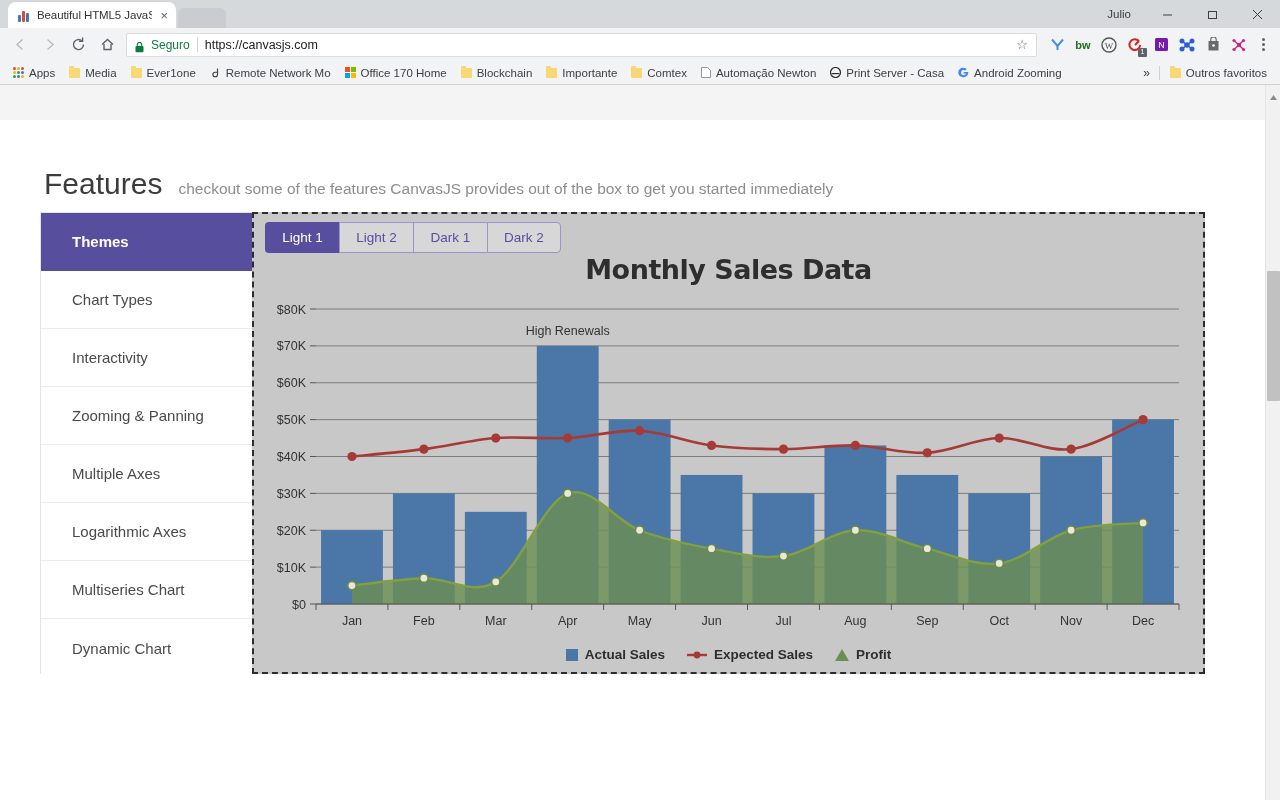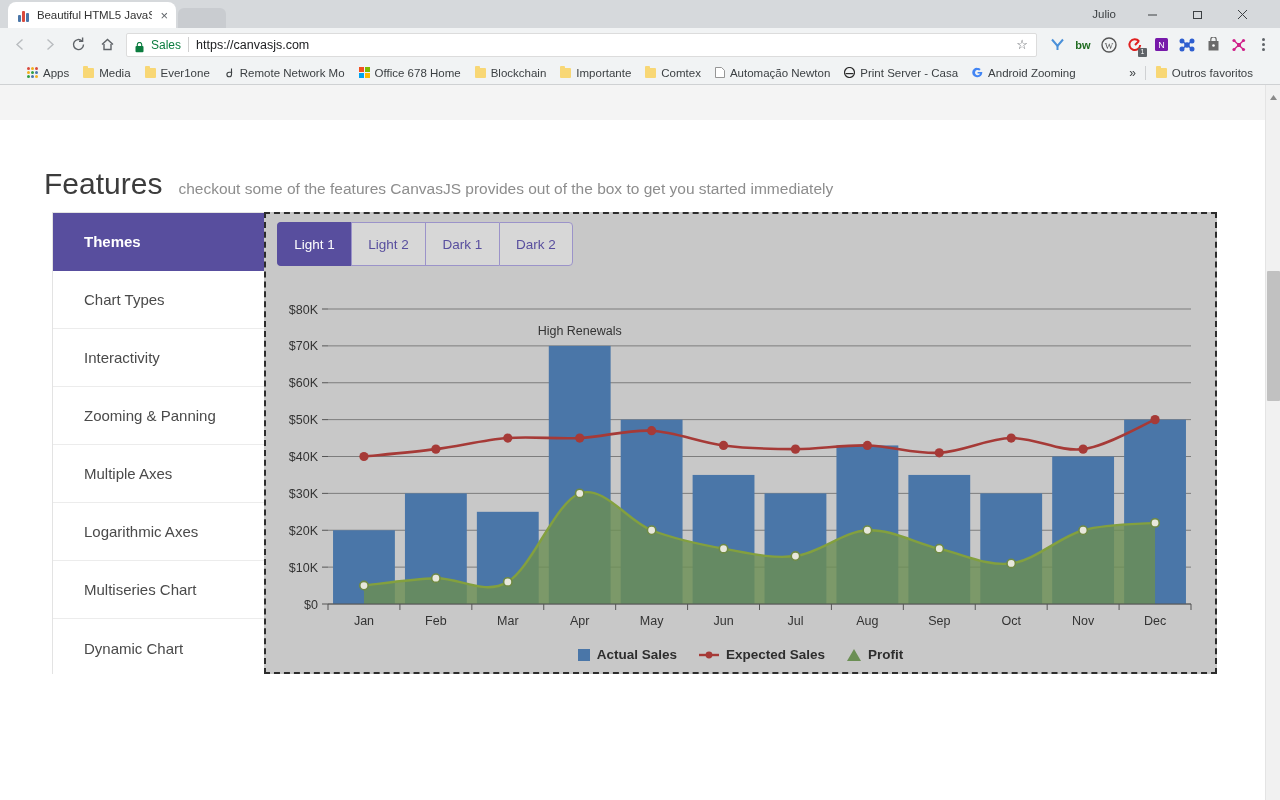--- a/index.html
+++ b/index.html
@@ -23,21 +23,21 @@
   .fav-bar { position:absolute; bottom:0; width:3px; border-radius:1px; }
   .tab-title {
     font-size:11.5px; color:#333; white-space:nowrap; overflow:hidden;
     flex:1 1 auto; letter-spacing:-0.1px;
   }
   .tab-close { font-size:13px; color:#5f6368; line-height:1; padding:0 2px; cursor:default; }
   .tab-ghost {
     margin-left:2px; height:20px; width:48px; background:#c9ccd0;
     border-radius:6px 6px 0 0; align-self:flex-end;
   }
-  .win-zone { position:absolute; right:15px; top:0; height:28px; display:flex; align-items:center; gap:0; }
+  .win-zone { position:absolute; right:0; top:0; height:28px; display:flex; align-items:center; gap:0; }
   .user-name { font-size:11.5px; color:#3c4043; padding:0 14px; }
   .win-btn { width:45px; height:28px; display:flex; align-items:center; justify-content:center; color:#3c4043; }
   .win-btn svg { display:block; }
 
   .toolbar { height:33px; background:#f1f3f4; display:flex; align-items:center; padding:0 6px; gap:1px; }
   .nav-btn { width:28px; height:28px; display:flex; align-items:center; justify-content:center; color:#5f6368; }
   .nav-btn.disabled { color:#b9bcbf; }
   .omnibox {
     flex:1 1 auto; height:24px; background:#ffffff; border:1px solid #dcdcdc;
     border-radius:2px; margin:0 6px 0 4px; display:flex; align-items:center;
@@ -51,21 +51,21 @@
   .ext-strip { display:flex; align-items:center; gap:0; }
   .ext { width:26px; height:26px; display:flex; align-items:center; justify-content:center; position:relative; }
   .ext-badge {
     position:absolute; right:1px; bottom:1px; background:#5f6368; color:#fff;
     font-size:7px; line-height:8px; min-width:9px; height:9px; border-radius:1px;
     text-align:center; padding:0 1px;
   }
   .kebab { width:22px; height:26px; display:flex; flex-direction:column; align-items:center; justify-content:center; gap:2px; }
   .kebab i { width:3px; height:3px; border-radius:50%; background:#5f6368; display:block; }
 
-  .bookmarks { height:24px; background:#f1f3f4; display:flex; align-items:center; padding:0 20px; gap:0; border-bottom:1px solid #cfd1d3; }
+  .bookmarks { height:24px; background:#f1f3f4; display:flex; align-items:center; padding:0 6px; gap:0; border-bottom:1px solid #cfd1d3; }
   .bm { display:flex; align-items:center; gap:5px; padding:0 7px; height:20px; white-space:nowrap; }
   .bm-label { font-size:11.5px; color:#3c4043; }
   .folder-ico { width:11px; height:10px; background:#f8d775; border-radius:1px; position:relative; flex:0 0 11px; }
   .folder-ico:after { content:""; position:absolute; left:0; top:-2px; width:5px; height:3px; background:#f8d775; border-radius:1px 1px 0 0; }
   .apps-grid { width:11px; height:11px; display:grid; grid-template-columns:repeat(3,3px); grid-template-rows:repeat(3,3px); gap:1px; flex:0 0 11px; }
   .apps-grid i { display:block; width:3px; height:3px; border-radius:50%; }
   .bm-spacer { flex:1 1 auto; }
   .chev-more { font-size:12px; color:#3c4043; padding:0 6px; }
   .bm-div { width:1px; height:14px; background:#cfd1d3; margin:0 3px; }
 
@@ -74,21 +74,21 @@
   #page { position:absolute; left:0; top:0; width:1265px; }
 
   .band-top { background:#f4f4f4; height:35px; }
   .features-head {
     position:absolute; left:44px; top:82px; display:flex; align-items:baseline; gap:16px;
   }
   .features-title { font-size:30px; color:#3c3c3c; font-weight:400; letter-spacing:0px; }
   .features-sub { font-size:15.5px; color:#8d8d8d; font-weight:400; }
 
   
-  .panel { position:absolute; left:52px; top:127px; width:1165px; height:462px; display:flex;border-radius:14px; }
+  .panel { position:absolute; left:40px; top:127px; width:1165px; height:462px; display:flex;border-radius:14px; }
 
   .sidebar { width:212px; background:#ffffff; border:1px solid #e3e3e3; border-right:none; }
   .side-item {
     height:58px; display:flex; align-items:center; padding-left:31px;
     font-size:15px; color:#4a4a4a; border-bottom:1px solid #ececec; position:relative; background:#fff;
   }
   .side-item:last-child { border-bottom:none; }
   .side-item.active { background:#584e9e; color:#ffffff; font-weight:bold; border-bottom-color:#584e9e; }
   .side-item.active:after {
     content:""; position:absolute; right:-13px; top:50%; transform:translateY(-50%);
@@ -96,21 +96,21 @@
     border-left:13px solid #584e9e;
   }
 
   .chart-shell {
     flex:1 1 auto; border:2px dashed #2c2c2c; background:#c8c8c8;
     position:relative; padding:0;
   }
 
   .theme-tabs { position:absolute; left:11px; top:8px; display:flex; }
   .theme-tab {
-    height:44px; padding:0 14px; display:flex; align-items:center; justify-content:center;
+    height:31px; padding:0 14px; display:flex; align-items:center; justify-content:center;
     font-size:13.5px; color:#584e9e; background:#d7d7d7; border:1px solid #9b93c9;
     border-right:none; min-width:74px;
   }
   .theme-tab:first-child { border-radius:4px 0 0 4px; }
   .theme-tab:last-child { border-right:1px solid #9b93c9; border-radius:0 4px 4px 0; }
   .theme-tab.active { background:#584e9e; color:#ffffff; border-color:#584e9e; }
 
   .chart-title {
     position:absolute; left:0; right:0; top:40px; text-align:center;
     font-family:"DejaVu Sans", sans-serif;
@@ -201,21 +201,21 @@
         </svg>
     </span>
 
     <div class="omnibox">
       <span class="lock-icon">
         <svg width="9" height="11" viewBox="0 0 9 11">
             <rect x="0.5" y="4" width="8" height="6.2" rx="1" fill="#0b7c3f"></rect>
             <path d="M2.3 4V2.6a2.2 2.2 0 0 1 4.4 0V4" fill="none" stroke="#0b7c3f" stroke-width="1.1"></path>
           </svg>
       </span>
-      <span class="secure-text">Sales</span>
+      <span class="secure-text">Seguro</span>
       <span class="omni-sep"></span>
       <span class="omni-url" title="Pesquisar no Google ou digitar um URL">https://canvasjs.com</span>
       <span class="star-icon">☆</span>
     </div>
 
     <div class="ext-strip">
       <span class="ext">
         <svg width="17" height="17" viewBox="0 0 17 17">
             <path d="M3 3.5l5.5 6.5 5.5-6.5" fill="none" stroke="#4a90d9" stroke-width="2"></path>
             <line x1="8.5" y1="9.5" x2="8.5" y2="14" stroke="#4a90d9" stroke-width="2"></line>
@@ -323,21 +323,21 @@
 
     <span class="bm">
       <span>
         <svg width="11" height="11" viewBox="0 0 11 11">
             <rect x="0" y="0" width="5" height="5" fill="#f25022"></rect>
             <rect x="6" y="0" width="5" height="5" fill="#7fba00"></rect>
             <rect x="0" y="6" width="5" height="5" fill="#00a4ef"></rect>
             <rect x="6" y="6" width="5" height="5" fill="#ffb900"></rect>
           </svg>
       </span>
-      <span class="bm-label">Office 678 Home</span>
+      <span class="bm-label">Office 170 Home</span>
     </span>
 
     <span class="bm">
       <span class="folder-ico"></span>
       <span class="bm-label">Blockchain</span>
     </span>
 
     <span class="bm">
       <span class="folder-ico"></span>
       <span class="bm-label">Importante</span>
@@ -435,20 +435,21 @@
             <span>Light 2</span>
           </div>
           <div class="theme-tab">
             <span>Dark 1</span>
           </div>
           <div class="theme-tab">
             <span>Dark 2</span>
           </div>
         </div>
 
+        <div class="chart-title">Monthly Sales Data</div>
 
         <div class="plot-wrap">
           <svg class="plot-svg" id="chart-svg" width="941" height="458">
               <rect x="62" y="95" width="863" height="295" fill="#c8c8c8"></rect>
               <line x1="62" y1="390" x2="925" y2="390" stroke="#7d7d7d" stroke-width="1"></line>
               <line x1="56" y1="390" x2="62" y2="390" stroke="#555" stroke-width="1"></line>
               <text x="52" y="394.5" text-anchor="end" font-size="12.5" font-family="'Liberation Sans',sans-serif" fill="#333">$0</text>
               <line x1="62" y1="353.125" x2="925" y2="353.125" stroke="#7d7d7d" stroke-width="1"></line>
               <line x1="56" y1="353.125" x2="62" y2="353.125" stroke="#555" stroke-width="1"></line>
               <text x="52" y="357.625" text-anchor="end" font-size="12.5" font-family="'Liberation Sans',sans-serif" fill="#333">$10K</text>

